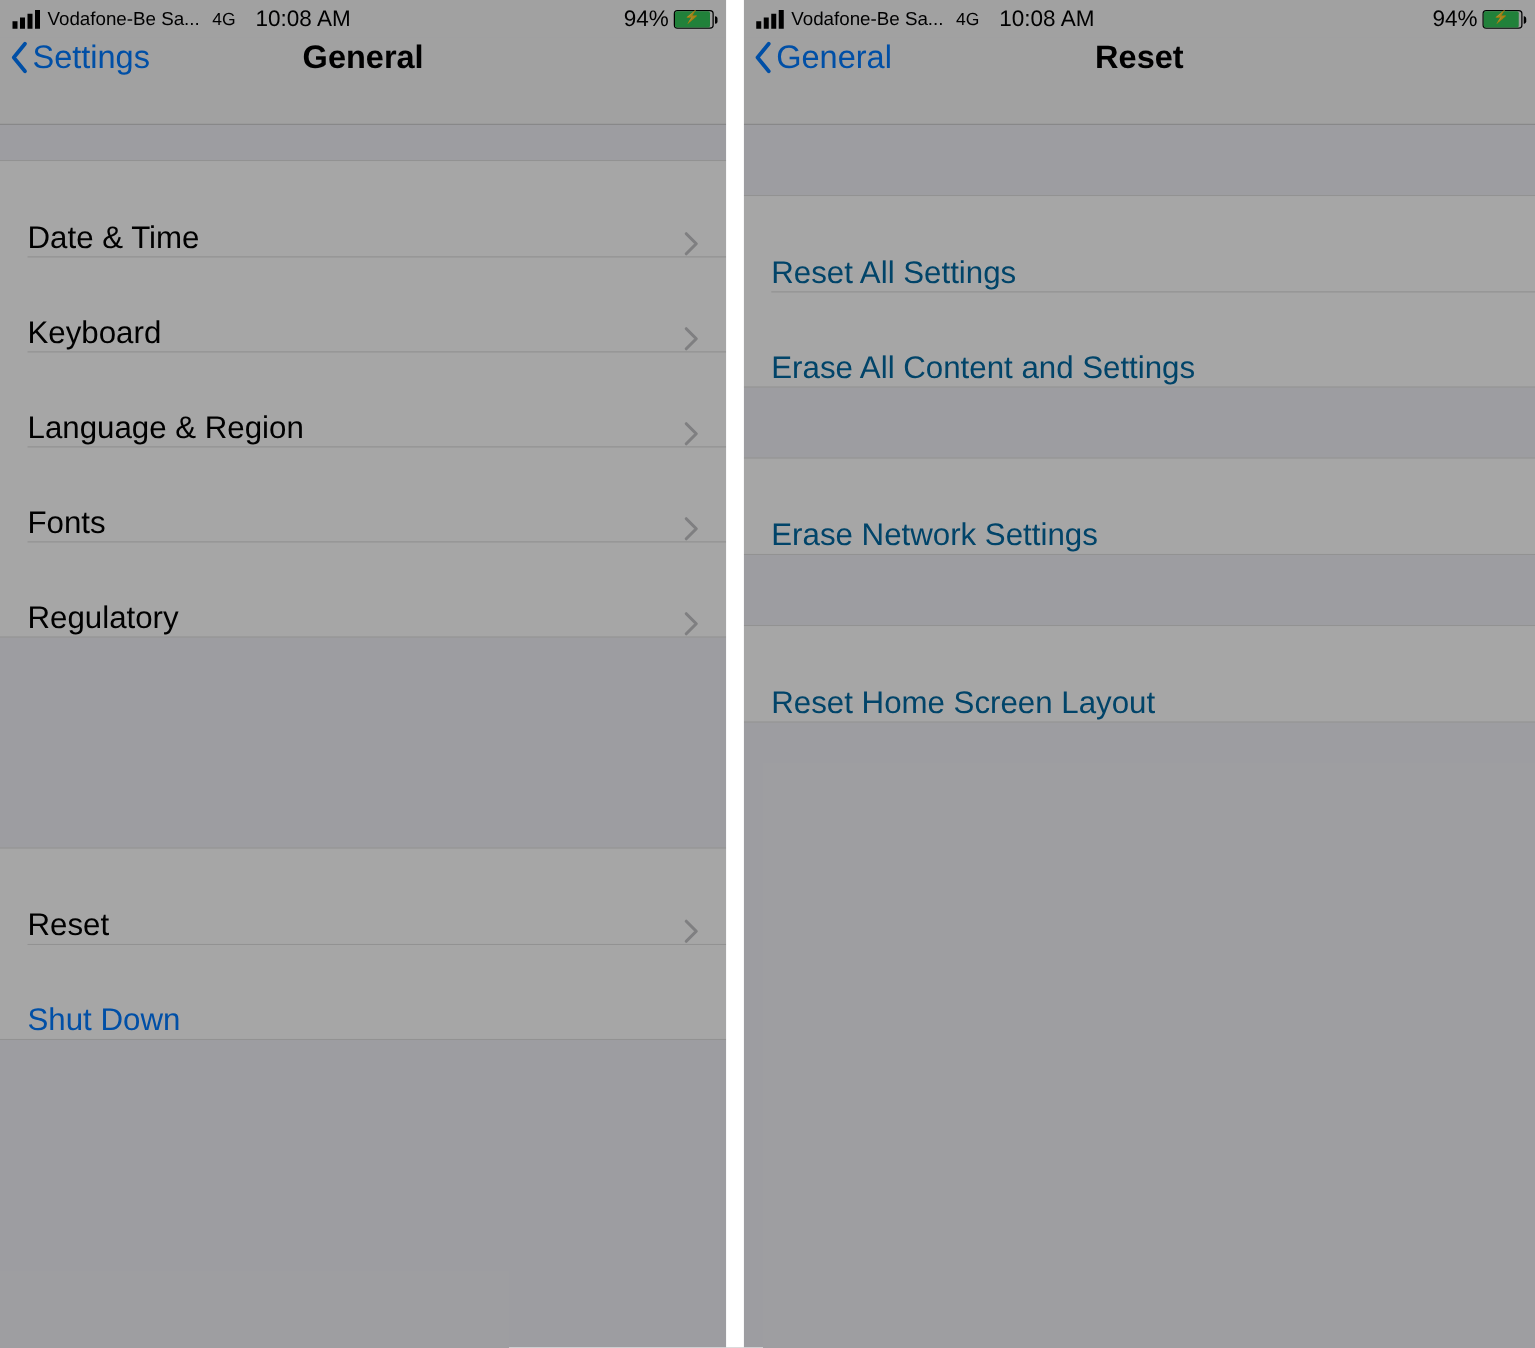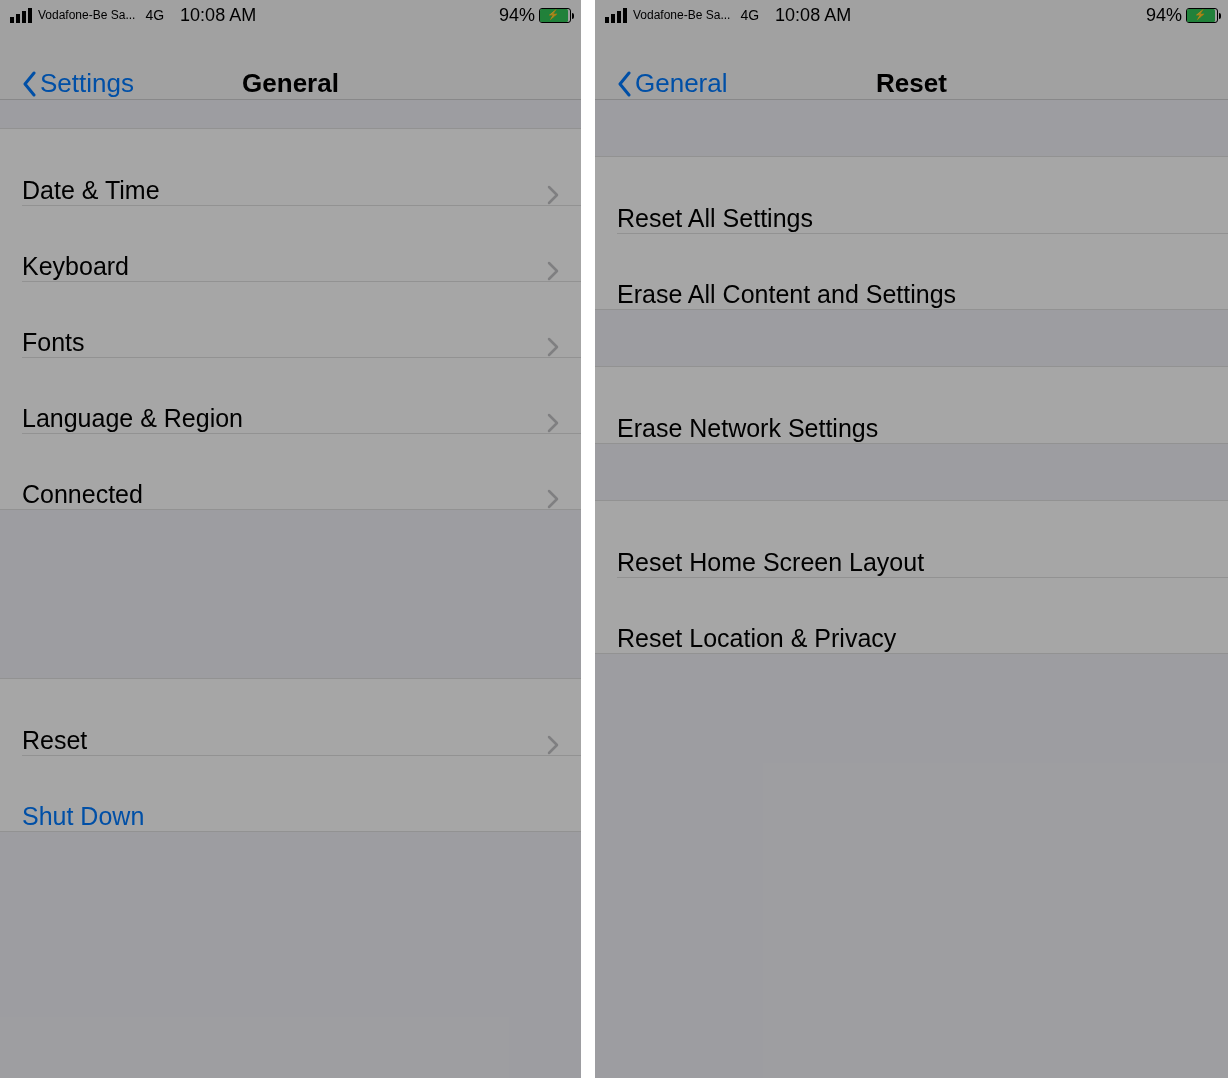--- a/index.html
+++ b/index.html
@@ -43,21 +43,21 @@
     position: relative;
     z-index: 1;
   }
   .status-left { display:flex; align-items:center; gap:6px; }
   .signal-bars { display:flex; align-items:flex-end; gap:2px; }
   .signal-bars span { width:4px; background:#000; display:block; }
   .signal-bars span:nth-child(1){height:6px;}
   .signal-bars span:nth-child(2){height:9px;}
   .signal-bars span:nth-child(3){height:12px;}
   .signal-bars span:nth-child(4){height:15px;}
-  .carrier { font-size:12px; font-weight:400; }
+  .carrier { font-size:15px; font-weight:400; }
   .net-type { font-size:14px; font-weight:400; margin-left:4px; }
   .clock { font-weight:400; margin-left:10px; }
   .status-right { margin-left:auto; display:flex; align-items:center; gap:4px; }
   .battery-pct { font-weight:400; }
   .battery {
     width: 32px; height: 15px; border:1.5px solid #000; border-radius:3px;
     position: relative; display:flex; align-items:center;
   }
   .battery::after {
     content:""; position:absolute; right:-4px; top:4px; width:2.5px; height:6px;
@@ -68,24 +68,23 @@
     display:flex; align-items:center; justify-content:center;
   }
   .battery-bolt { color:#000; font-size:10px; line-height:1; }
 
   
   .nav-bar {
     height: 70px;
     background: #f7f7f8;
     border-bottom: 1px solid rgba(0,0,0,0.15);
     display:flex;
-    align-items:flex-end;
+    align-items:flex-start;
     position: relative;
     z-index:1;
-    padding-left:14px;
   }
   .back-btn {
     display:flex; align-items:center; gap:2px;
     color:#007aff; font-size:26px; font-weight:400;
     padding-left:6px;
   }
   .back-chevron {
     width: 18px; height: 30px; display:flex; align-items:center; justify-content:center;
   }
   .back-chevron svg { width:14px; height:26px; }
@@ -127,21 +126,21 @@
   }
   .row .label { flex: 0 0 auto; }
   .row .value { margin-left:auto; color:#8a8a8e; font-size:25px; }
   .row .disclosure {
     margin-left:12px; color:#c4c4c6;
     display:flex; align-items:center;
   }
   .row .disclosure svg { width:12px; height:20px; }
 
   .row.link .label { color:#007aff; }
-  .row.action .label { color:#000000; }
+  .row.action .label { color:#0369a1; }
 
   
   .highlight {
     position: relative;
     z-index: 10 !important;
   }
   .highlight::before { z-index: 10; }
 
 </style>
 </head>
@@ -200,39 +199,39 @@
       <div class="row">
         <span class="label">Keyboard</span>
         <span class="value"></span>
         <span class="disclosure">
             <svg viewBox="0 0 12 20">
               <polyline points="2,2 10,10 2,18" fill="none" stroke="#c4c4c6" stroke-width="2.5" stroke-linecap="round" stroke-linejoin="round"></polyline>
             </svg>
           </span>
       </div>
       <div class="row">
+        <span class="label">Language &amp; Region</span>
+        <span class="value"></span>
+        <span class="disclosure">
+            <svg viewBox="0 0 12 20">
+              <polyline points="2,2 10,10 2,18" fill="none" stroke="#c4c4c6" stroke-width="2.5" stroke-linecap="round" stroke-linejoin="round"></polyline>
+            </svg>
+          </span>
+      </div>
+      <div class="row">
         <span class="label">Fonts</span>
         <span class="value"></span>
         <span class="disclosure">
             <svg viewBox="0 0 12 20">
               <polyline points="2,2 10,10 2,18" fill="none" stroke="#c4c4c6" stroke-width="2.5" stroke-linecap="round" stroke-linejoin="round"></polyline>
             </svg>
           </span>
       </div>
       <div class="row">
-        <span class="label">Language &amp; Region</span>
-        <span class="value"></span>
-        <span class="disclosure">
-            <svg viewBox="0 0 12 20">
-              <polyline points="2,2 10,10 2,18" fill="none" stroke="#c4c4c6" stroke-width="2.5" stroke-linecap="round" stroke-linejoin="round"></polyline>
-            </svg>
-          </span>
-      </div>
-      <div class="row">
-        <span class="label">Connected</span>
+        <span class="label">Regulatory</span>
         <span class="value"></span>
         <span class="disclosure">
             <svg viewBox="0 0 12 20">
               <polyline points="2,2 10,10 2,18" fill="none" stroke="#c4c4c6" stroke-width="2.5" stroke-linecap="round" stroke-linejoin="round"></polyline>
             </svg>
           </span>
       </div>
     </div>
 
     <div class="spacer"></div>
@@ -318,18 +317,15 @@
         <span class="label">Erase Network Settings</span>
       </div>
     </div>
 
     <div class="spacer"></div>
 
     <div class="group">
       <div class="row action">
         <span class="label">Reset Home Screen Layout</span>
       </div>
-      <div class="row action">
-        <span class="label">Reset Location &amp; Privacy</span>
-      </div>
     </div>
   </div>
 </div>
 
 </body></html>

